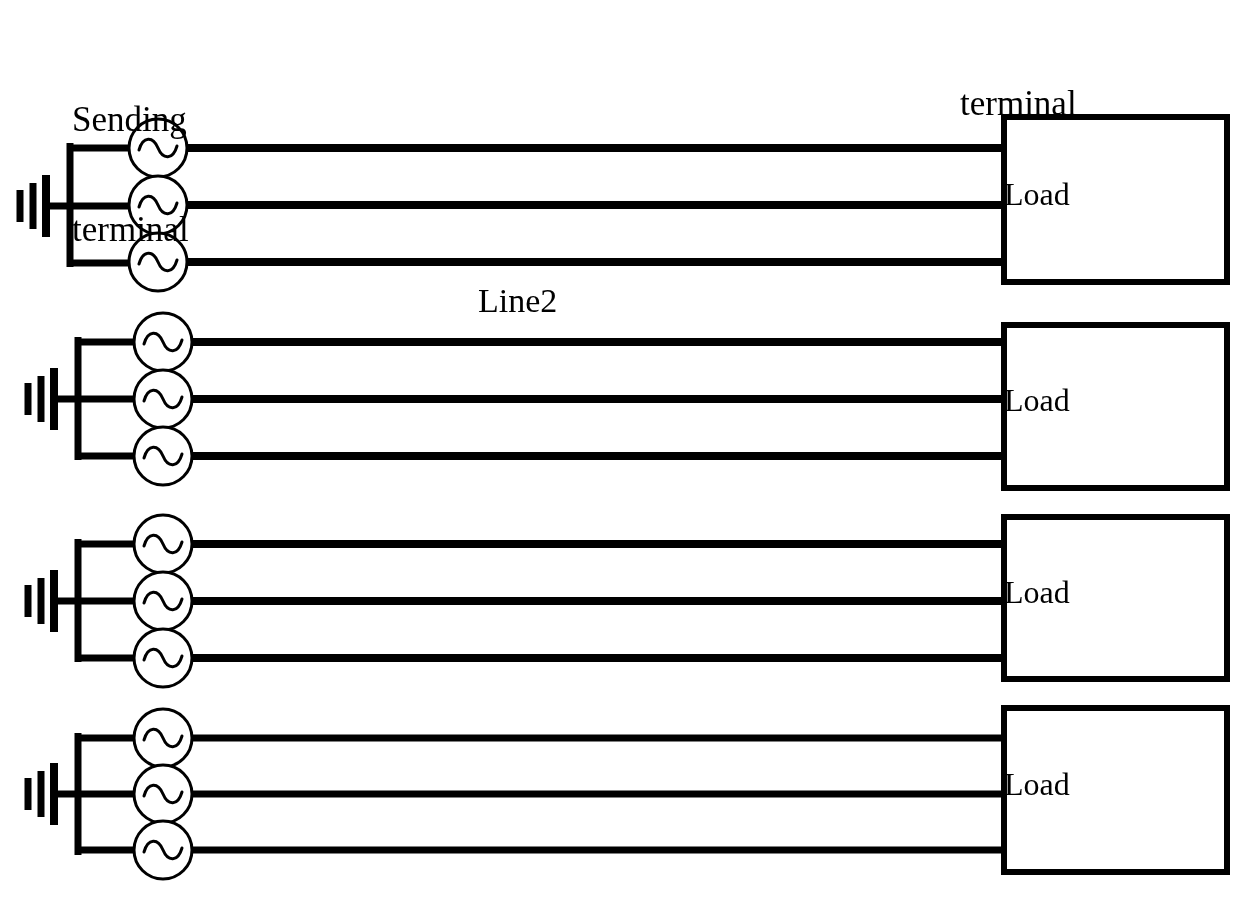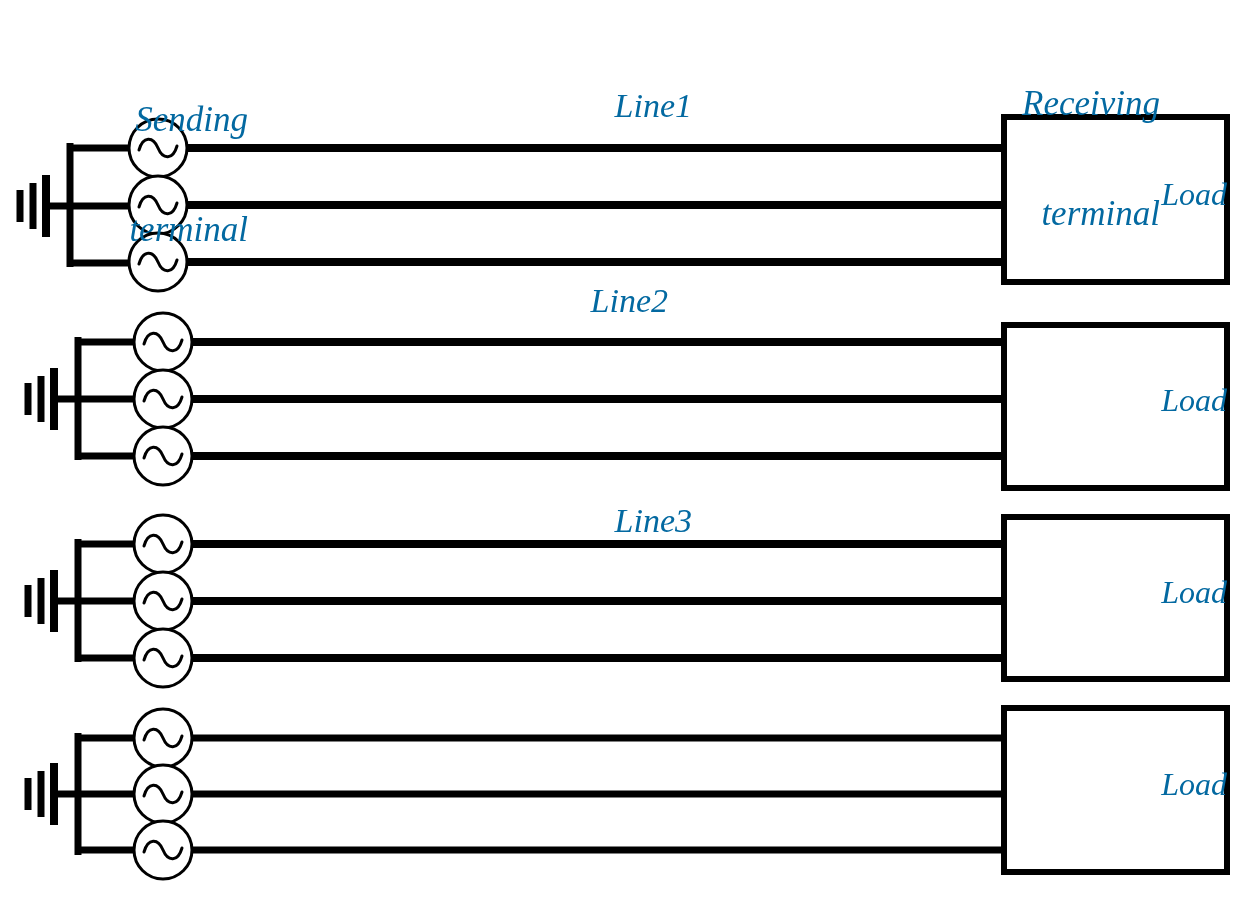--- a/index.html
+++ b/index.html
@@ -1,18 +1,18 @@
 <!DOCTYPE html>
 <html><head>
 <meta charset="utf-8">
 <style>
   html,body{margin:0;padding:0;background:#ffffff;}
   body{font-family:"Liberation Serif", serif;}
   #stage{position:relative;width:1251px;height:899px;background:#ffffff;overflow:hidden;}
-  .lbl{position:absolute;color:#0369a1;font-family:"Liberation Serif", serif;white-space:pre;text-align:right;line-height:1.05;font-style:italic;}
+  .lbl{position:absolute;color:#000000;font-family:"Liberation Serif", serif;white-space:pre;text-align:left;line-height:1.05;}
   .lbl-terminal{font-size:35px;}
   .lbl-line{font-size:34px;}
   .lbl-load{font-size:32px;}
   svg.diagram{position:absolute;left:0;top:0;width:1251px;height:899px;}
   .wire{stroke:#000;fill:none;stroke-linecap:butt;}
   .gen-circle{stroke:#000;fill:#ffffff;stroke-width:3;}
   .gen-wave{stroke:#000;fill:none;stroke-width:3;stroke-linecap:round;}
   .loadbox{stroke:#000;fill:#ffffff;stroke-width:6;}
   .gnd{stroke:#000;stroke-linecap:butt;}
 </style>
@@ -156,26 +156,23 @@
     </g>
     <rect class="loadbox" x="1004" y="708" width="223" height="164"></rect>
   </svg>
 
   <div class="lbl lbl-terminal" style="left:72px; top:28px; width:176px;">
     <div>Sending</div>
     <div>terminal</div>
   </div>
 
   <div class="lbl lbl-terminal" style="left:960px; top:12px; width:200px;">
-    <div>Receiving</div>
     <div>terminal</div>
   </div>
 
-  <div class="lbl lbl-line" style="left:492px; top:88px; width:200px;">Line1</div>
-  <div class="lbl lbl-line" style="left:468px; top:283px; width:200px;">Line2</div>
-  <div class="lbl lbl-line" style="left:492px; top:503px; width:200px;">Line3</div>
+  <div class="lbl lbl-line" style="left:478px; top:283px; width:200px;">Line2</div>
 
   <div class="lbl lbl-load" style="left:1004px; top:178px; width:223px;">Load</div>
   <div class="lbl lbl-load" style="left:1004px; top:384px; width:223px;">Load</div>
   <div class="lbl lbl-load" style="left:1004px; top:576px; width:223px;">Load</div>
   <div class="lbl lbl-load" style="left:1004px; top:768px; width:223px;">Load</div>
 
 </div>
 
 </body></html>

